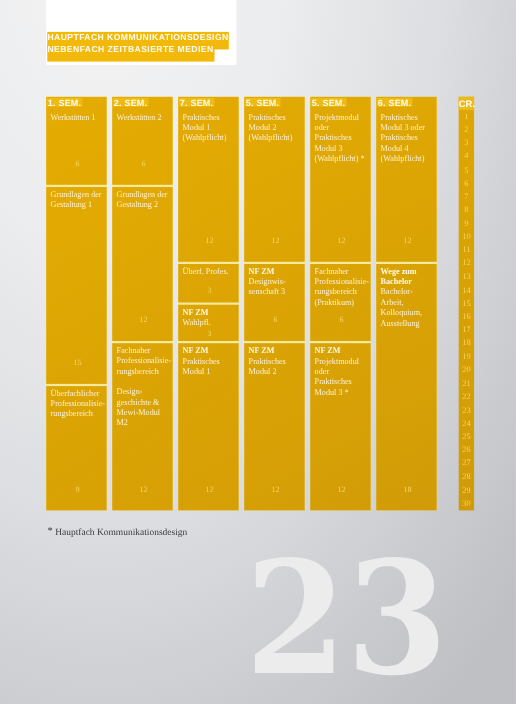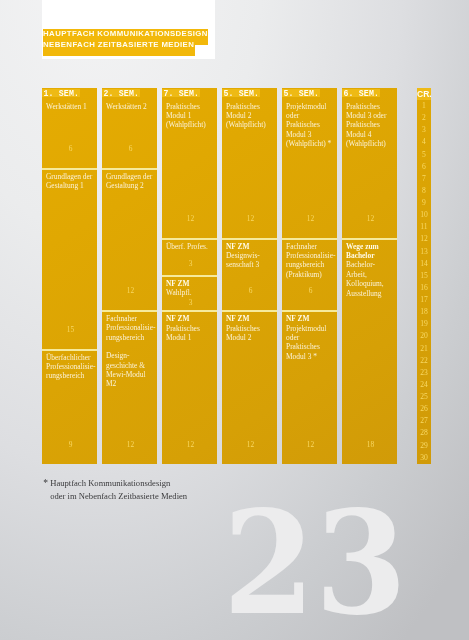--- a/index.html
+++ b/index.html
@@ -20,21 +20,21 @@
   .tb1{top:28.5px;}
   .tb2{top:40.3px;}
 
   
   .grid{position:absolute;left:42px;top:88px;}
   .col{position:absolute;top:0;width:55px;height:376px;background:#f6ea9c;}
   .crcol{position:absolute;top:0;width:14px;height:376px;}
 
   .colhead{position:absolute;left:0;top:1.2px;height:7.6px;line-height:9.8px;
      background:#eeba14;color:#fffdf4;
-     font-family:Liberation Mono, monospace;font-weight:bold;font-size:8.2px;
+     font-family:Liberation Sans, sans-serif;font-weight:bold;font-size:8.2px;
      letter-spacing:0.2px;padding:0 0.6px 0 1.4px;white-space:nowrap;display:inline-block;}
 
   .block{position:absolute;left:0;width:55px;
      background-image:linear-gradient(150deg,#e8ae02 0%,#e0a802 30%,#d6a006 62%,#c9920b 100%);
      background-attachment:fixed;background-size:469px 640px;
      box-sizing:border-box;padding:2px 1px 0 4.4px;overflow:hidden;}
   .block.first{padding-top:13.6px;}
   .block .nm,.block .nm2,.block .tg{font-size:7.9px;line-height:9.35px;display:block;
      white-space:nowrap;transform:scaleX(0.94);transform-origin:0 50%;}
   .block .nm{color:#fbf2d7;}
@@ -237,16 +237,15 @@
           <span>28</span>
           <span>29</span>
           <span>30</span>
         </div>
       </div>
     </div>
 
   <div class="foot">
     <span class="star">*</span>
     <span class="ft">Hauptfach Kommunikationsdesign</span>
-    <span class="ft">oder im Nebenfach Zeitbasierte Medien</span>
   </div>
   <div class="pageno">23</div>
 </div>
 
 </body></html>

